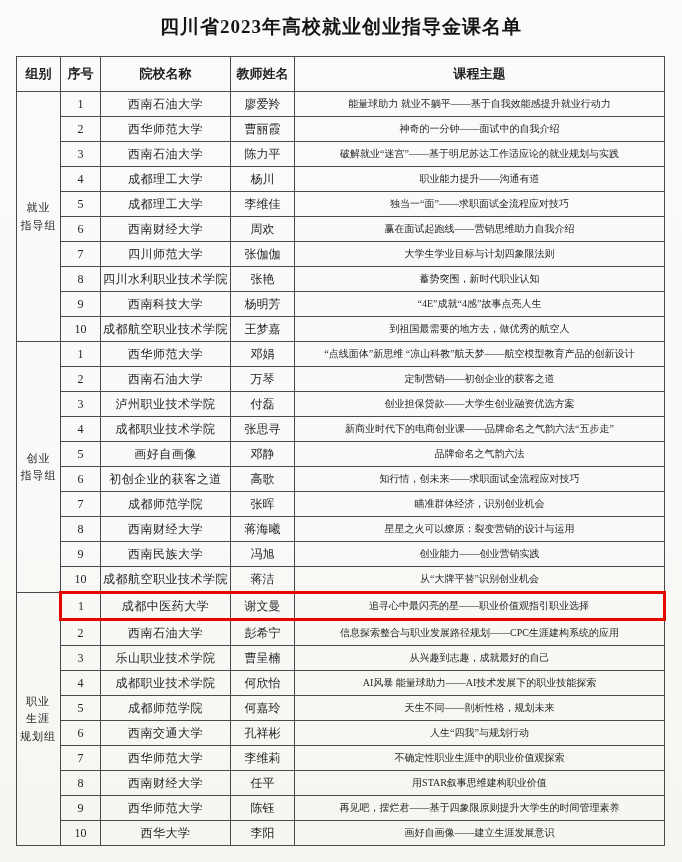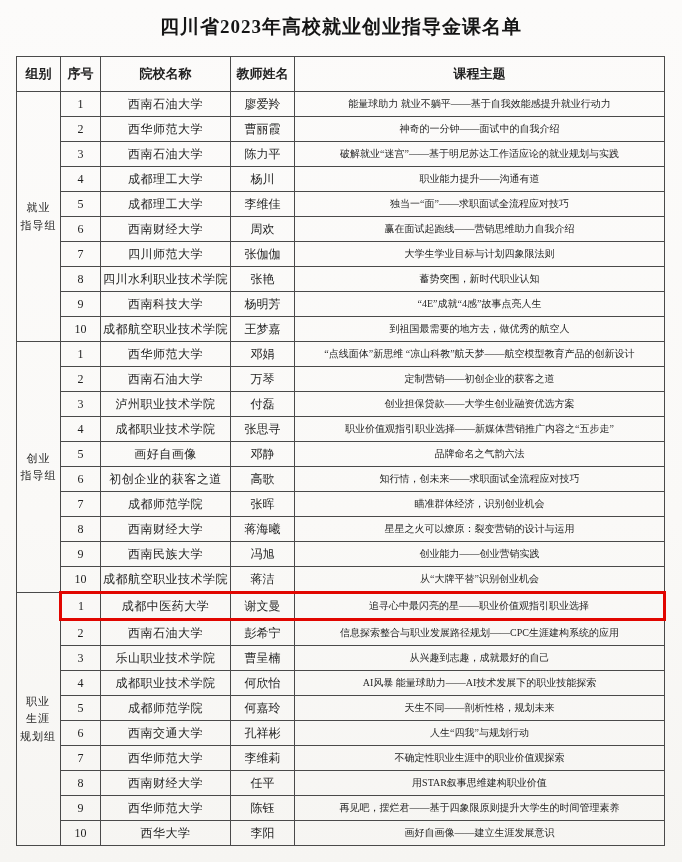--- a/index.html
+++ b/index.html
@@ -169,21 +169,21 @@
         <tr>
           <td class="no">3</td>
           <td class="school">泸州职业技术学院</td>
           <td class="teacher">付磊</td>
           <td class="topic">创业担保贷款——大学生创业融资优选方案</td>
         </tr>
         <tr>
           <td class="no">4</td>
           <td class="school">成都职业技术学院</td>
           <td class="teacher">张思寻</td>
-          <td class="topic">职业价值观指引职业选择——新媒体营销推广内容之“五步走”</td>
+          <td class="topic">新商业时代下的电商创业课——品牌命名之气韵六法“五步走”</td>
         </tr>
         <tr>
           <td class="no">5</td>
           <td class="school">画好自画像</td>
           <td class="teacher">邓静</td>
           <td class="topic">品牌命名之气韵六法</td>
         </tr>
         <tr>
           <td class="no">6</td>
           <td class="school">初创企业的获客之道</td>

